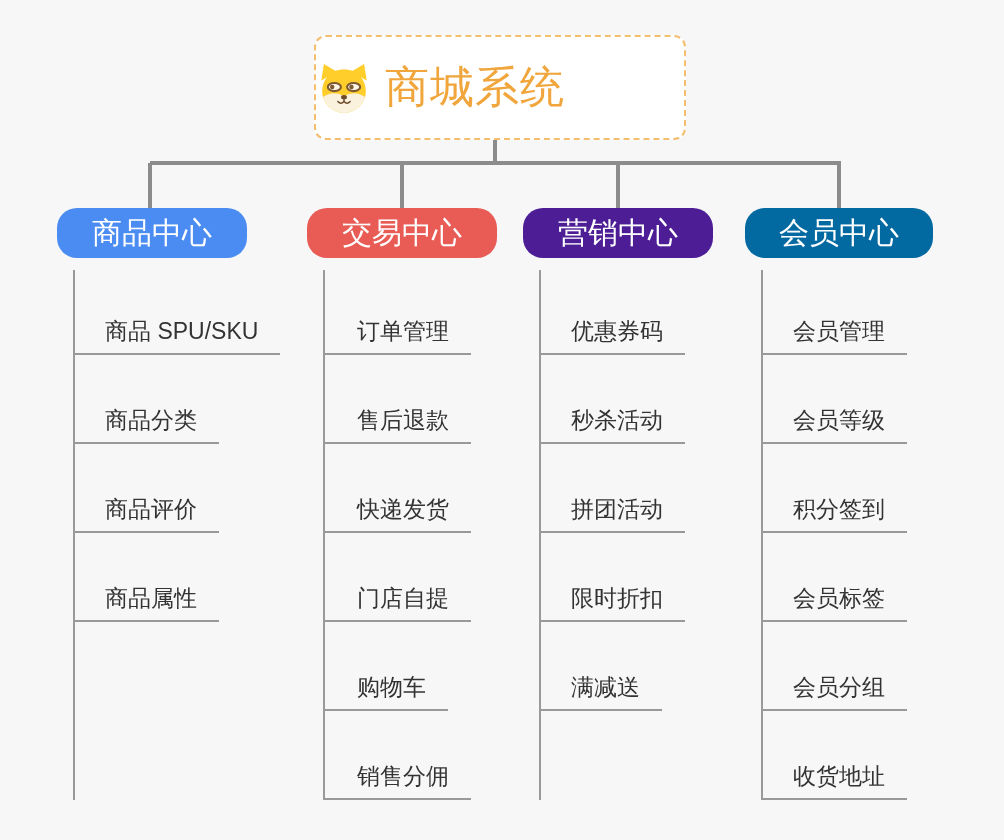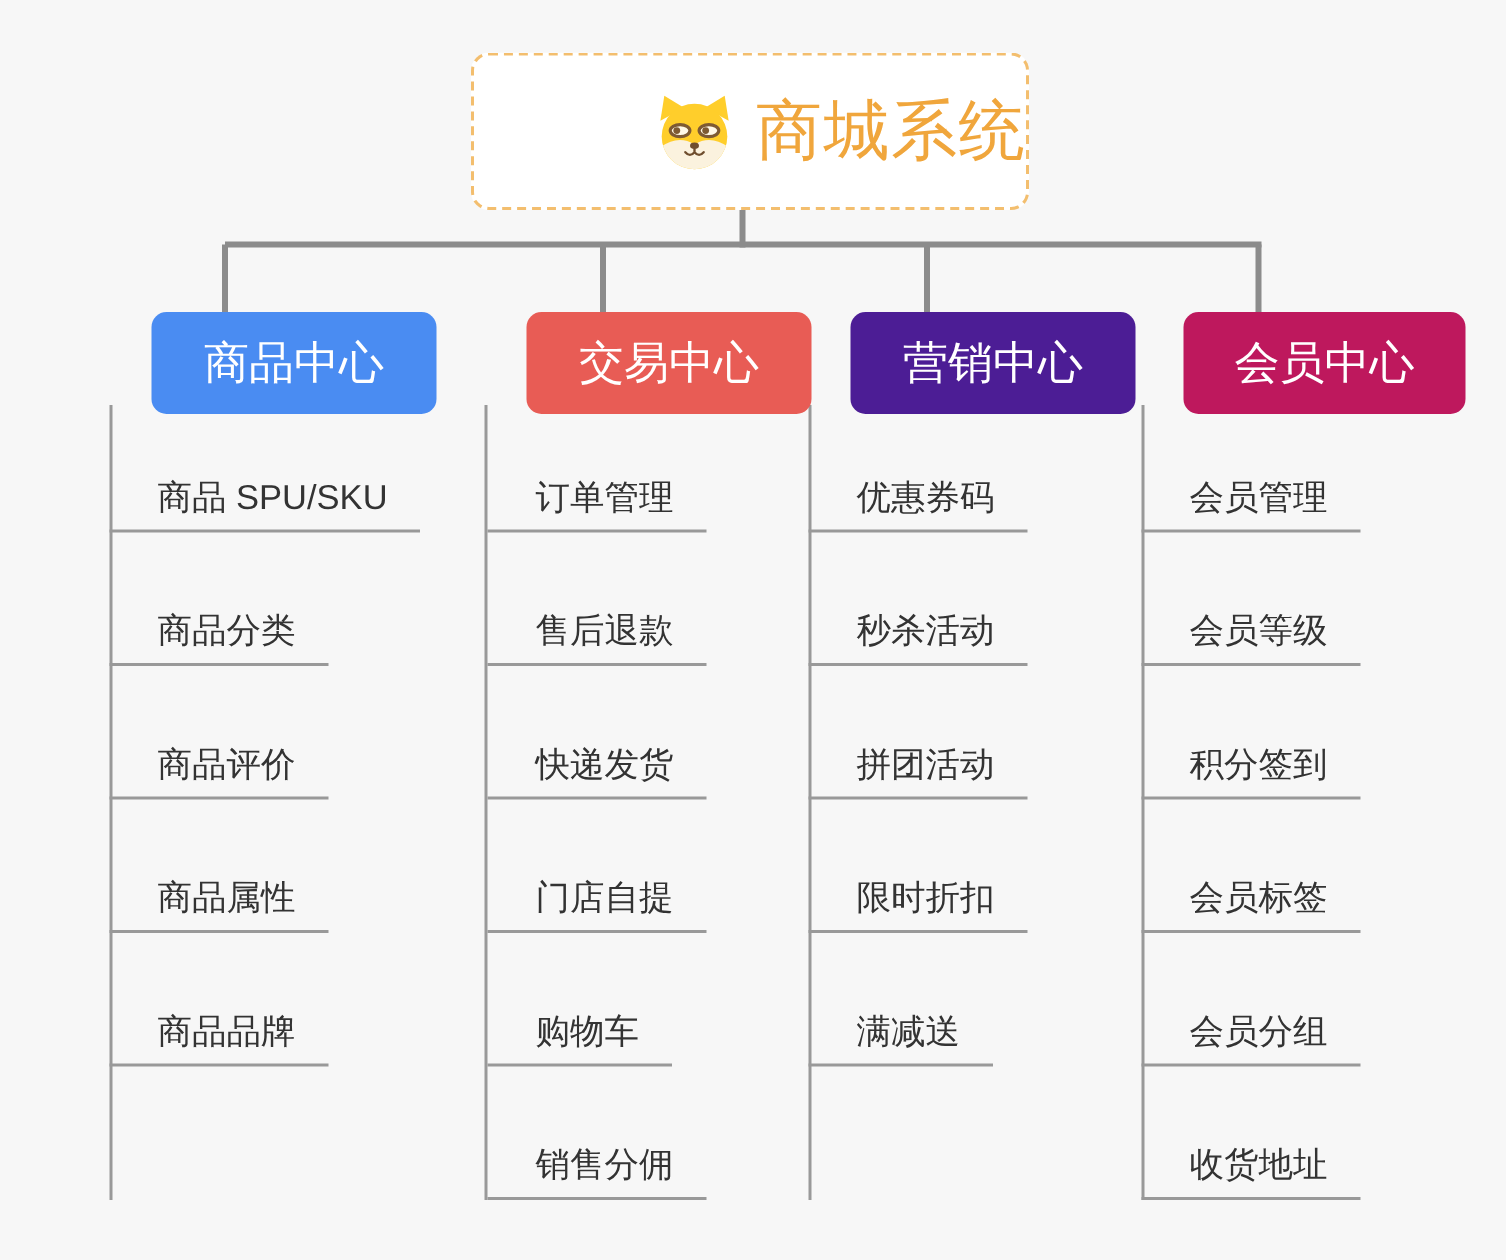--- a/index.html
+++ b/index.html
@@ -6,36 +6,36 @@
   .stage{
     position:relative;width:1004px;height:840px;overflow:hidden;
     background:#F7F7F7;
     font-family:"Liberation Sans","DejaVu Sans",sans-serif;
   }
   
   .root{
     position:absolute;left:314px;top:35px;width:372px;height:105px;
     box-sizing:border-box;background:#fff;
     border:2px dashed #F3BE6E;border-radius:12px;
-    display:flex;align-items:center;justify-content:flex-end;gap:13px;
+    display:flex;align-items:center;justify-content:flex-start;gap:13px;
     z-index:3;cursor:pointer;
   }
   .root-title{font-size:44px;letter-spacing:1px;color:#F0A63C;}
   .dog{width:56px;height:53px;flex:0 0 auto;}
   
   .conn{position:absolute;background:var(--line-color,#8C8C8C);z-index:1;}
   .stem{left:493px;top:139px;width:4px;height:26px;}
   .bus{left:150px;top:161px;width:691px;height:4px;}
   .drop{width:4px;top:163px;height:46px;}
   .d0{left:148px}.d1{left:400px}.d2{left:616px}.d3{left:837px}
   
   .branch{
-    position:absolute;top:208px;height:68px;border-radius:10px;
+    position:absolute;top:208px;height:50px;border-radius:20px;
     display:flex;align-items:center;justify-content:center;
-    color:#fff;font-size:30px;z-index:2;cursor:pointer;margin-left:44px;
+    color:#fff;font-size:30px;z-index:2;cursor:pointer;
   }
   .b0{left:57px;width:190px}
   .b1{left:307px;width:190px}
   .b2{left:523px;width:190px}
   .b3{left:745px;width:188px}
   
   .subline{
     position:absolute;top:270px;width:2px;height:530px;
     background:var(--subline-color,#999);z-index:0;
   }
@@ -80,42 +80,39 @@
   <div class="conn stem"></div>
   <div class="conn bus"></div>
   <div class="conn drop d0"></div>
   <div class="conn drop d1"></div>
   <div class="conn drop d2"></div>
   <div class="conn drop d3"></div>
 
   <div class="branch b0" style="background-color: rgb(74, 140, 242);">商品中心</div>
   <div class="branch b1" style="background-color: rgb(232, 92, 85);">交易中心</div>
   <div class="branch b2" style="background-color: #4c1d95;">营销中心</div>
-  <div class="branch b3" style="background-color: #be185d;">会员中心</div>
+  <div class="branch b3" style="background-color: #0369a1;">会员中心</div>
 
   <div class="subline s0"></div>
   <div class="subline s1"></div>
   <div class="subline s2"></div>
   <div class="subline s3"></div>
 
   <div class="col c0">
     <div class="item">
         <span>商品 SPU/SKU</span>
       </div>
     <div class="item">
         <span>商品分类</span>
       </div>
     <div class="item">
         <span>商品评价</span>
       </div>
     <div class="item">
         <span>商品属性</span>
-      </div>
-    <div class="item">
-        <span>商品品牌</span>
       </div>
   </div>
 
   <div class="col c1">
     <div class="item">
         <span>订单管理</span>
       </div>
     <div class="item">
         <span>售后退款</span>
       </div>

